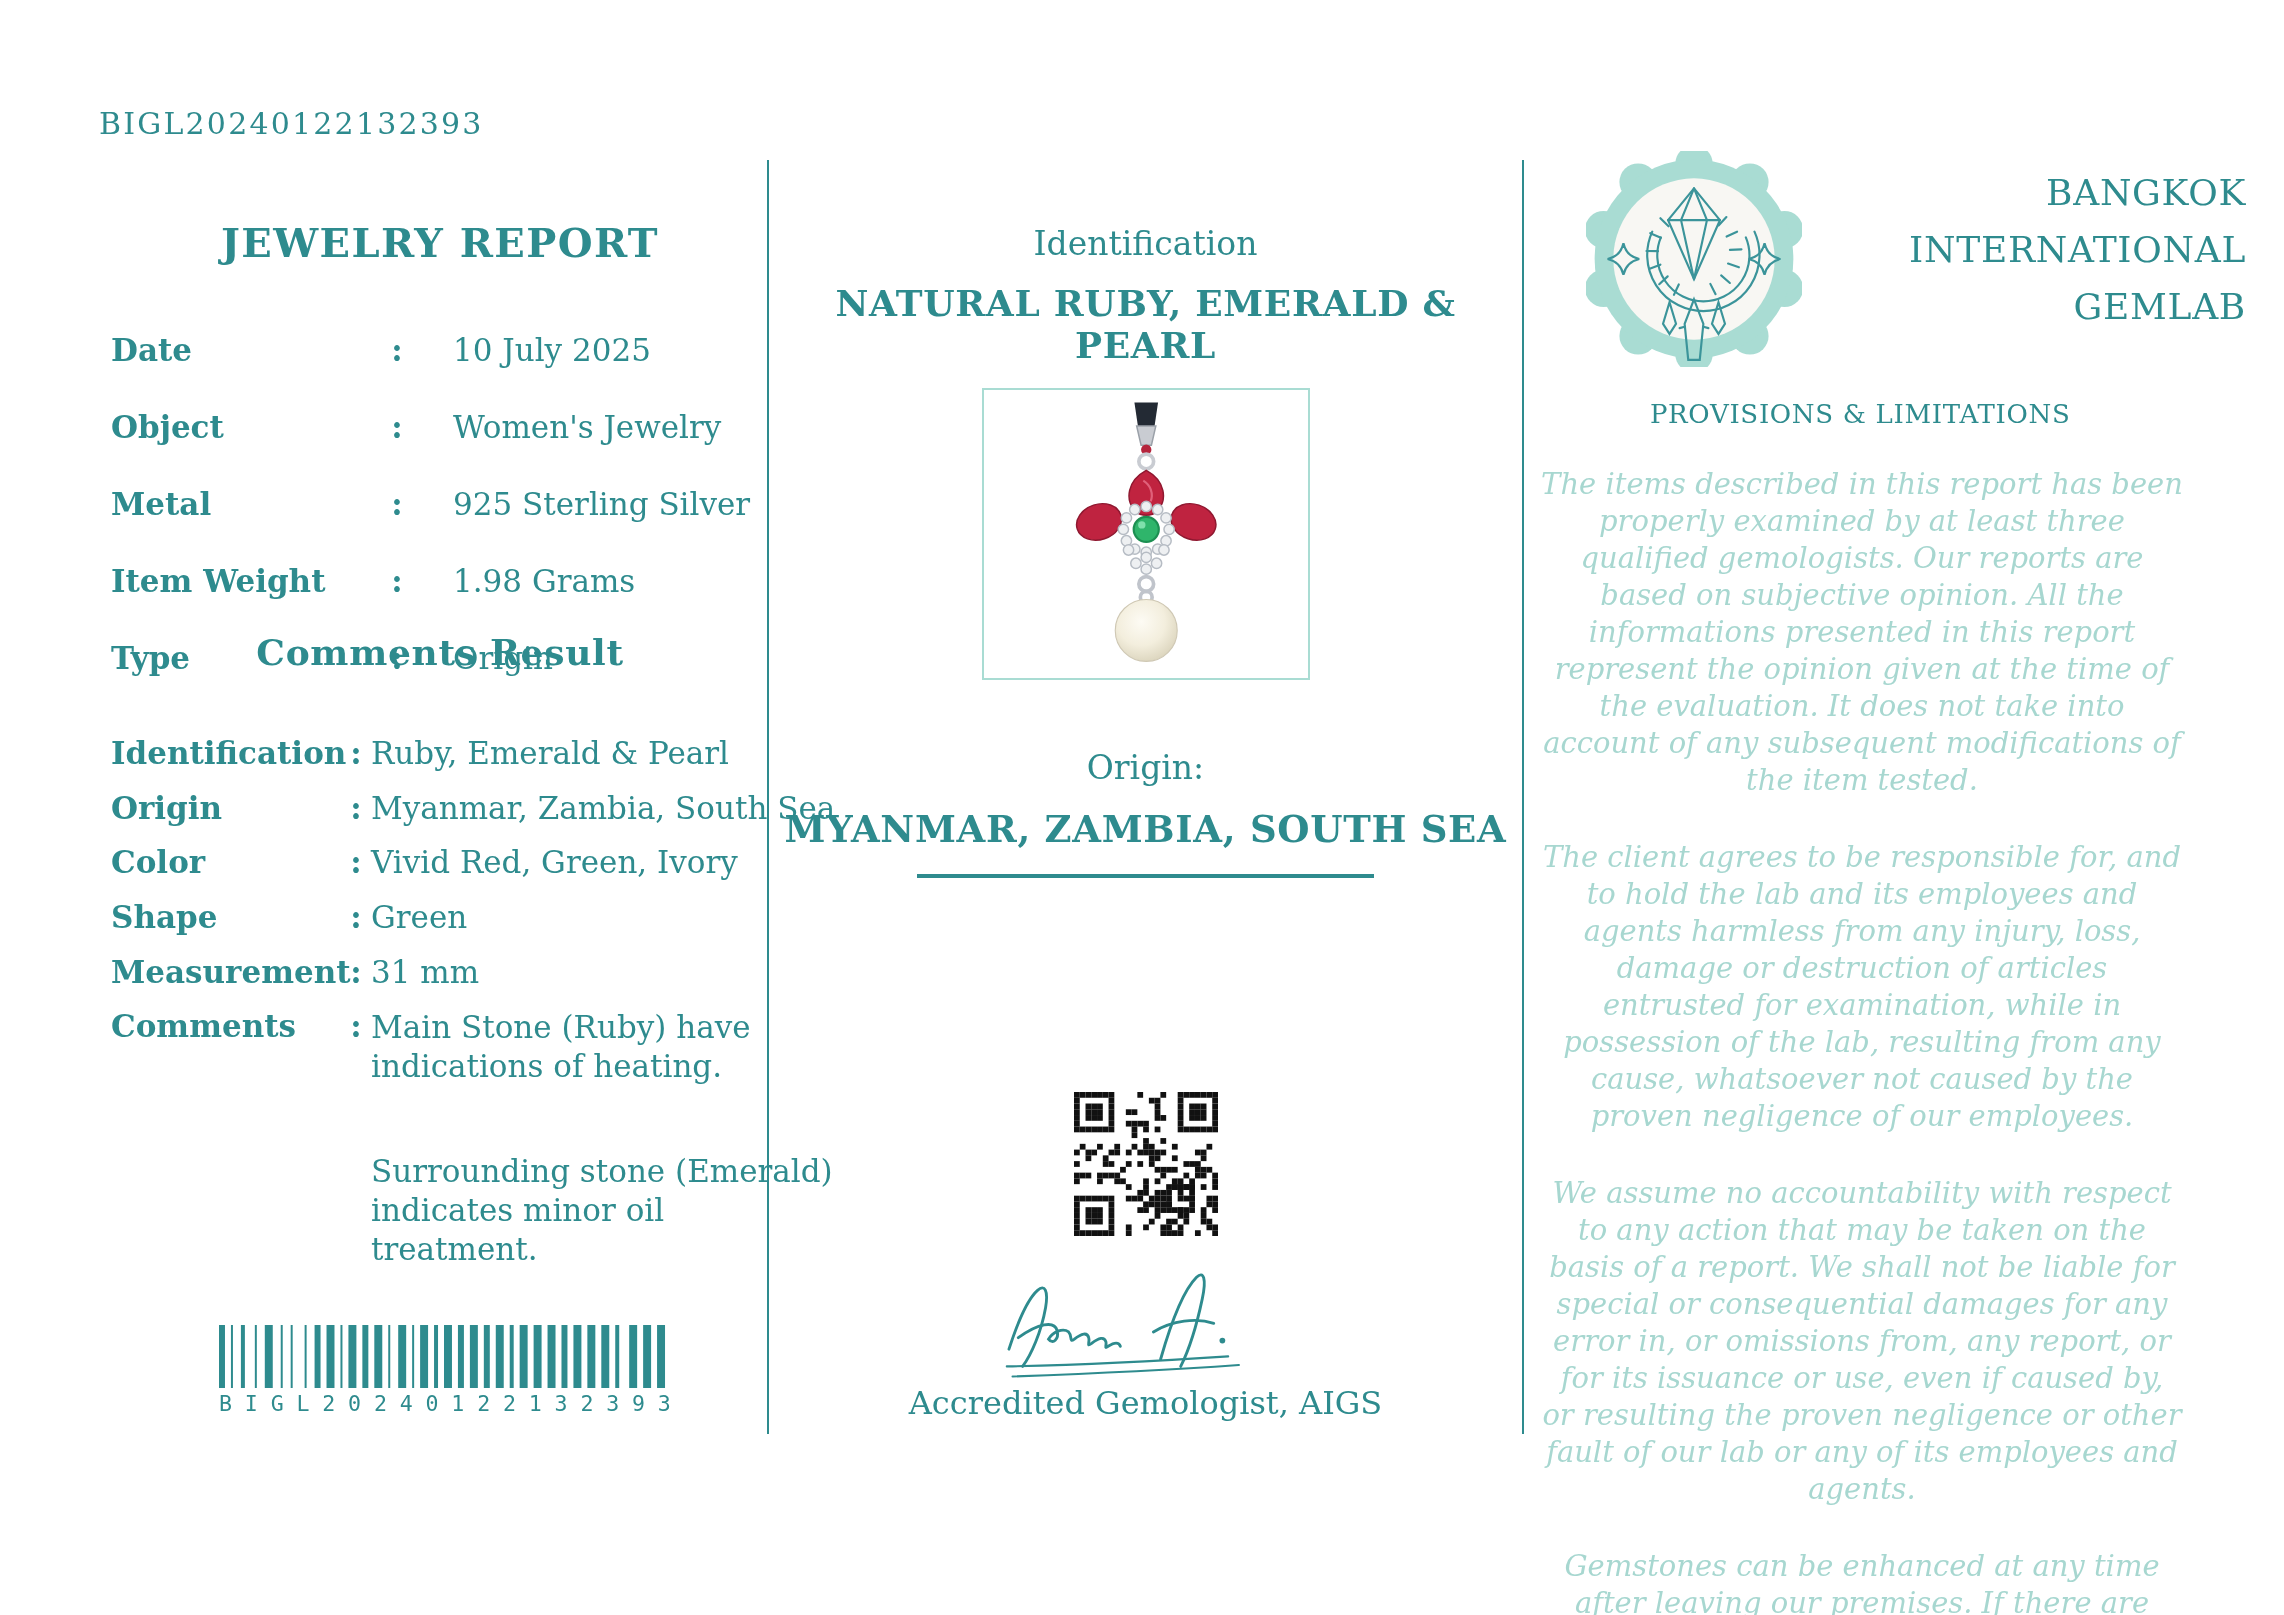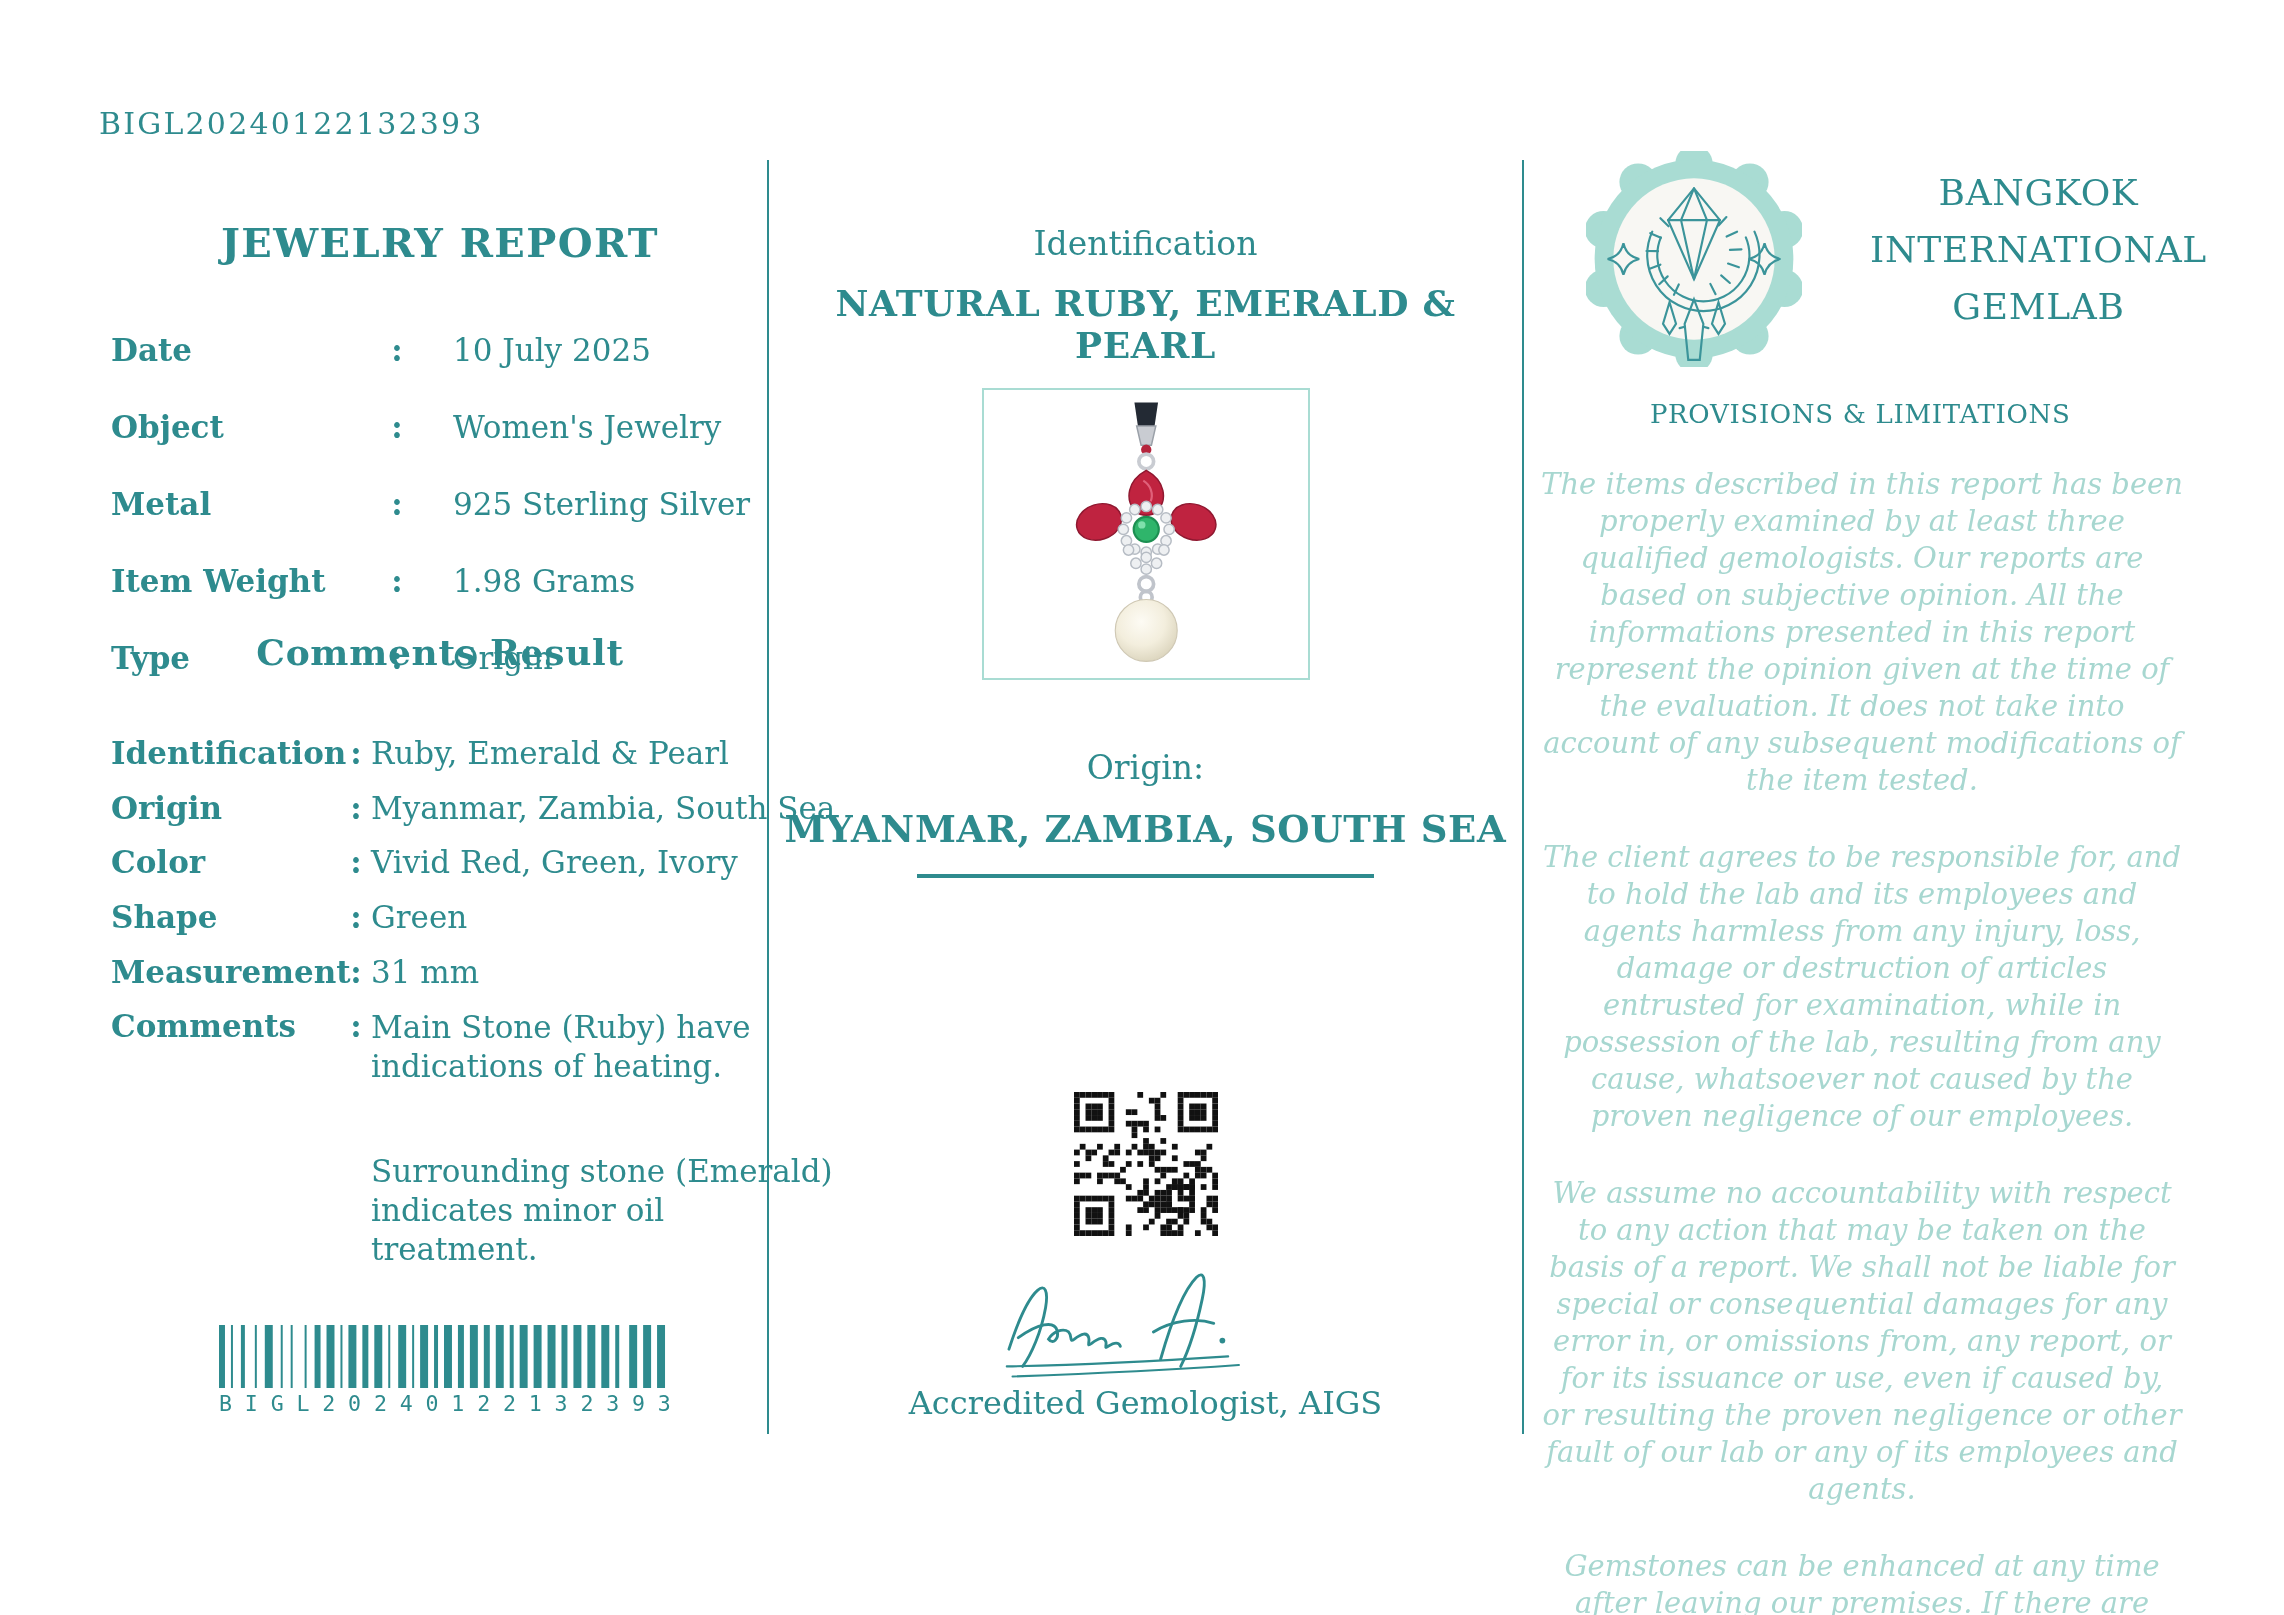--- a/index.html
+++ b/index.html
@@ -61,21 +61,21 @@
   .qr-wrap rect{fill:var(--qr-black);}
   .sig-wrap{position:absolute;top:1257px;left:calc(50% - 155px);width:309px;height:124px;}
   .sig-wrap svg{width:309px;height:124px;}
   .sig-stroke{fill:none;stroke:var(--accent-teal);stroke-width:4;stroke-linecap:round;}
   .sig-thin{fill:none;stroke:var(--accent-teal);stroke-width:3;stroke-linecap:round;}
   .accredited{position:absolute;top:1384px;width:100%;font-size:32px;}
 
   
   .col-right{position:absolute;left:1523px;top:0;width:761px;height:1616px;}
   .logo-wrap{position:absolute;top:151px;left:63px;width:216px;height:216px;}
-  .org-name{position:absolute;top:164px;left:300px;width:431px;text-align:center;
+  .org-name{position:absolute;top:164px;left:292px;width:431px;text-align:right;
     font-size:36px;line-height:57px;letter-spacing:0.7px;}
   .provisions-title{position:absolute;top:399px;left:14.4px;right:101px;text-align:center;
     font-size:26px;letter-spacing:0.7px;}
   .provisions-body{position:absolute;top:466px;left:18px;right:101px;text-align:center;}
   .provisions-body p{font-style:italic;font-size:29px;line-height:37px;
     color:var(--light-text);margin:0 0 40px 0;}
 
   .logo-art{fill:none;stroke:#3B949A;stroke-width:3;stroke-linecap:round;}
 </style>
 </head>

